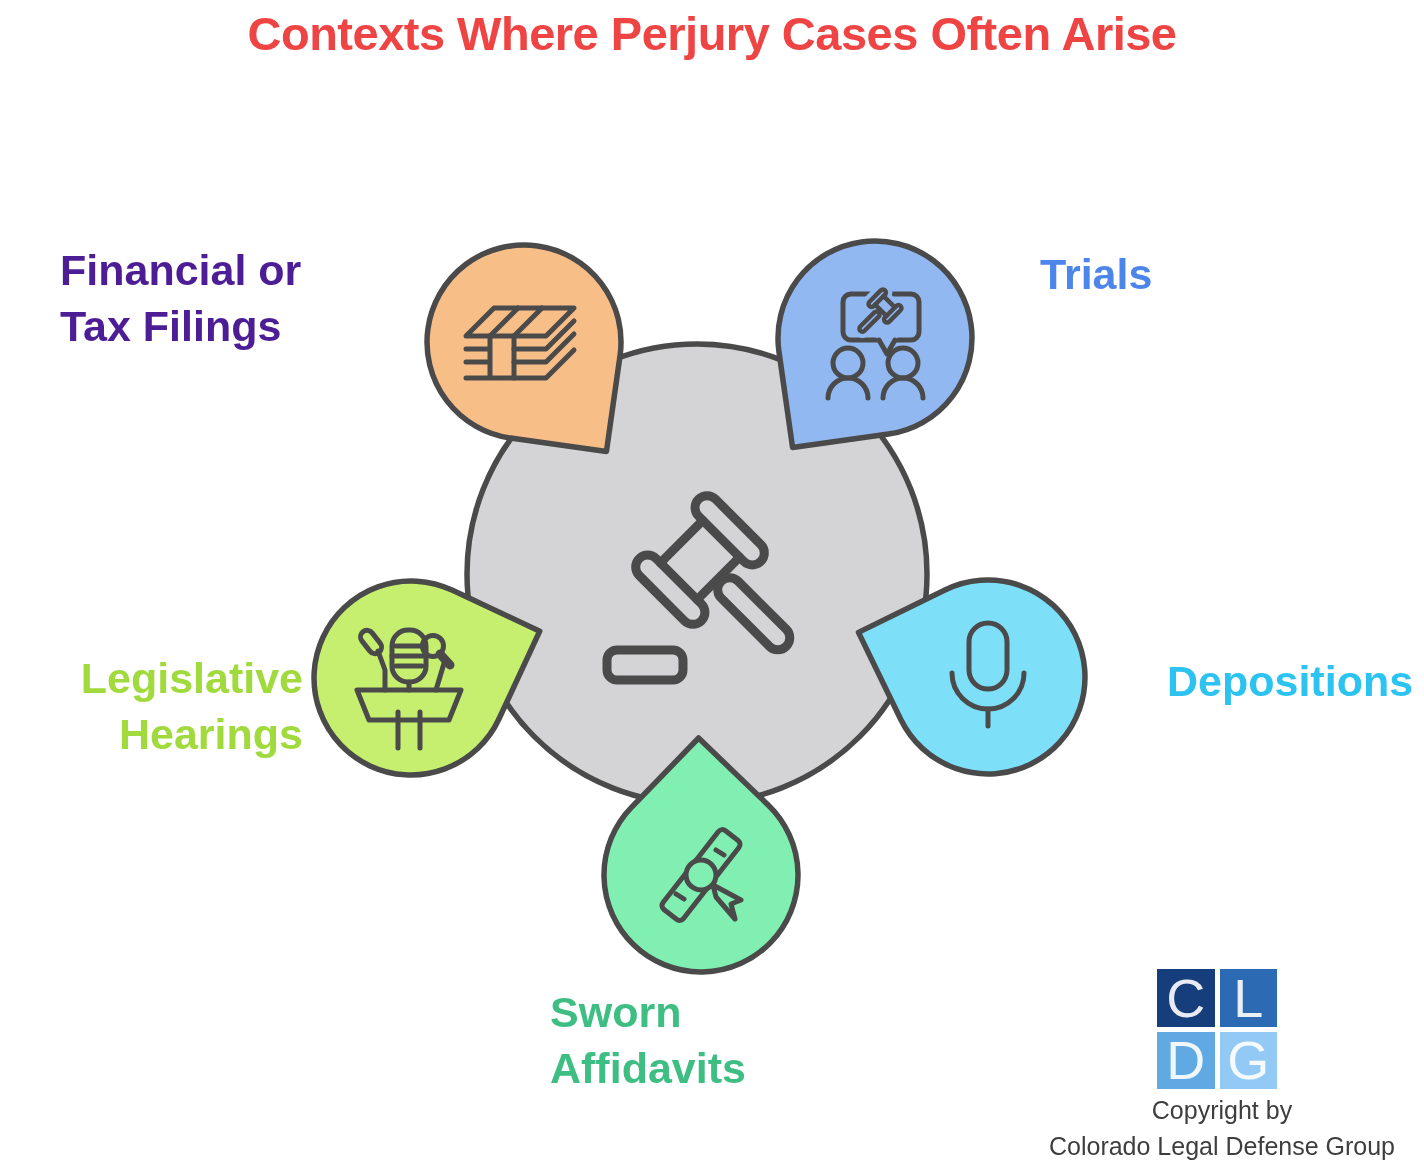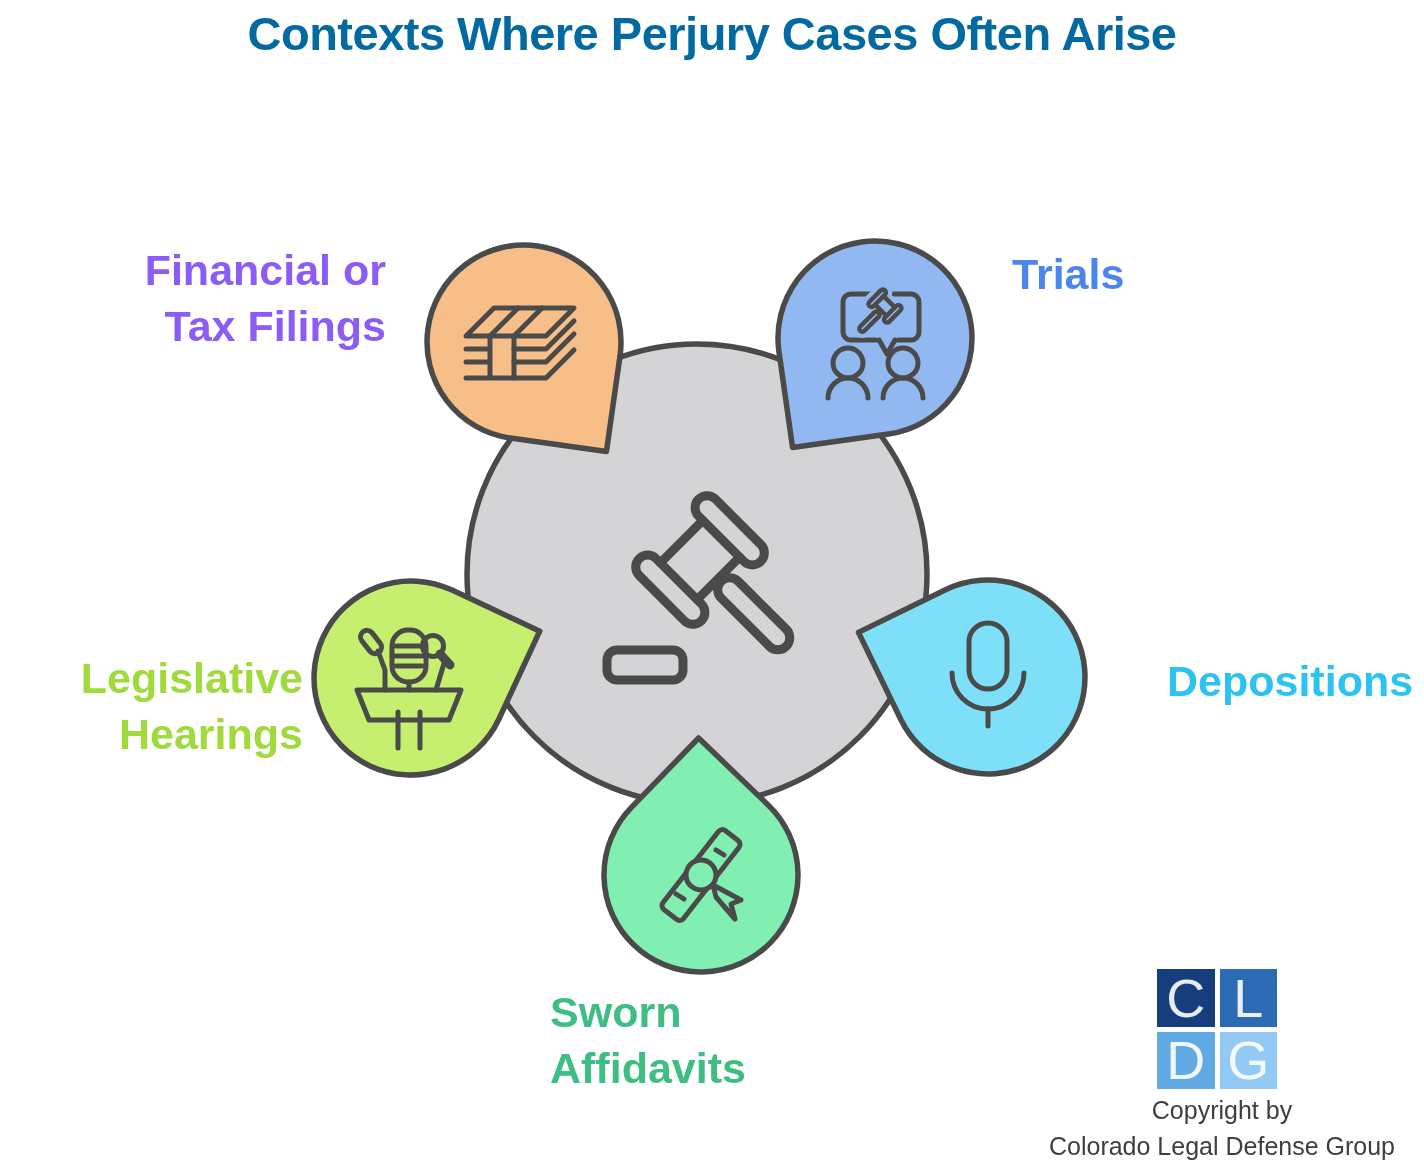--- a/index.html
+++ b/index.html
@@ -2,39 +2,39 @@
 <html><head>
 <meta charset="utf-8">
 <style>
   html,body { margin:0; padding:0; background:#ffffff; }
   .canvas {
     position:relative; width:1424px; height:1160px; background:#ffffff;
     font-family:"Liberation Sans", sans-serif; overflow:hidden;
   }
   .title {
     position:absolute; top:6px; left:0; width:100%; text-align:center;
-    font-size:47px; font-weight:bold; color:#0369a1; letter-spacing:-0.5px;
+    font-size:47px; font-weight:bold; color:#ef4444; letter-spacing:-0.5px;
   }
   .diagram-svg { position:absolute; left:0; top:0; }
 
   
   .drop  { stroke:#4A4A4A; stroke-width:5.5; stroke-linejoin:round; }
   .ln    { fill:none; stroke:#4A4A4A; stroke-width:5; stroke-linecap:round; stroke-linejoin:round; }
   .ln9   { fill:none; stroke:#4A4A4A; stroke-width:9; stroke-linecap:round; stroke-linejoin:round; }
   .halo  { fill:none; stroke-width:13; stroke-linecap:round; stroke-linejoin:round; }
   .fillonly { stroke:none; }
   .seal  { stroke:#4A4A4A; stroke-width:5; }
   .thick { stroke-width:9; }
 
   
   .label {
     position:absolute; font-weight:bold; font-size:43px; line-height:1.3;
     white-space:pre-line;
   }
-  .c-financial   { color:#8b5cf6; text-align:right; }
+  .c-financial   { color:#4c1d95; }
   .c-trials      { color:#4C86EB; }
   .c-depositions { color:#2CC3F1; }
   .c-sworn       { color:#3EBE83; text-align:left; }
   .c-legislative { color:#A0DA3D; text-align:right;margin-left:45px; }
 
   
   .logo {
     position:absolute; left:1157px; top:969px; width:120px; height:120px;
     display:grid; grid-template-columns:1fr 1fr; grid-template-rows:1fr 1fr; gap:5px;
   }
@@ -145,21 +145,21 @@
         <path d="M -31 -31 L -24 -12 L -24 8"></path>
         <circle cx="24" cy="-36" r="10.5"></circle>
         <path d="M 31 -28 L 41 -17" class="thick"></path>
         <path d="M 36 -22 L 27 8"></path>
       </g>
     </g>
   </svg>
 
   <div class="label c-financial" style="left:60px; top:243px; width:326px;">Financial or
 Tax Filings</div>
-  <div class="label c-trials" style="left:1012px; top:247px;">Trials</div>
+  <div class="label c-trials" style="left:1040px; top:247px;">Trials</div>
   <div class="label c-depositions" style="left:1132px; top:654px;margin-left:35px;">Depositions</div>
   <div class="label c-sworn" style="left:550px; top:985px; width:300px;">Sworn
 Affidavits</div>
   <div class="label c-legislative" style="left:0px; top:651px; width:258px;">Legislative
 Hearings</div>
 
   <div class="logo">
     <div class="cell cell-c">C</div>
     <div class="cell cell-l">L</div>
     <div class="cell cell-d">D</div>

